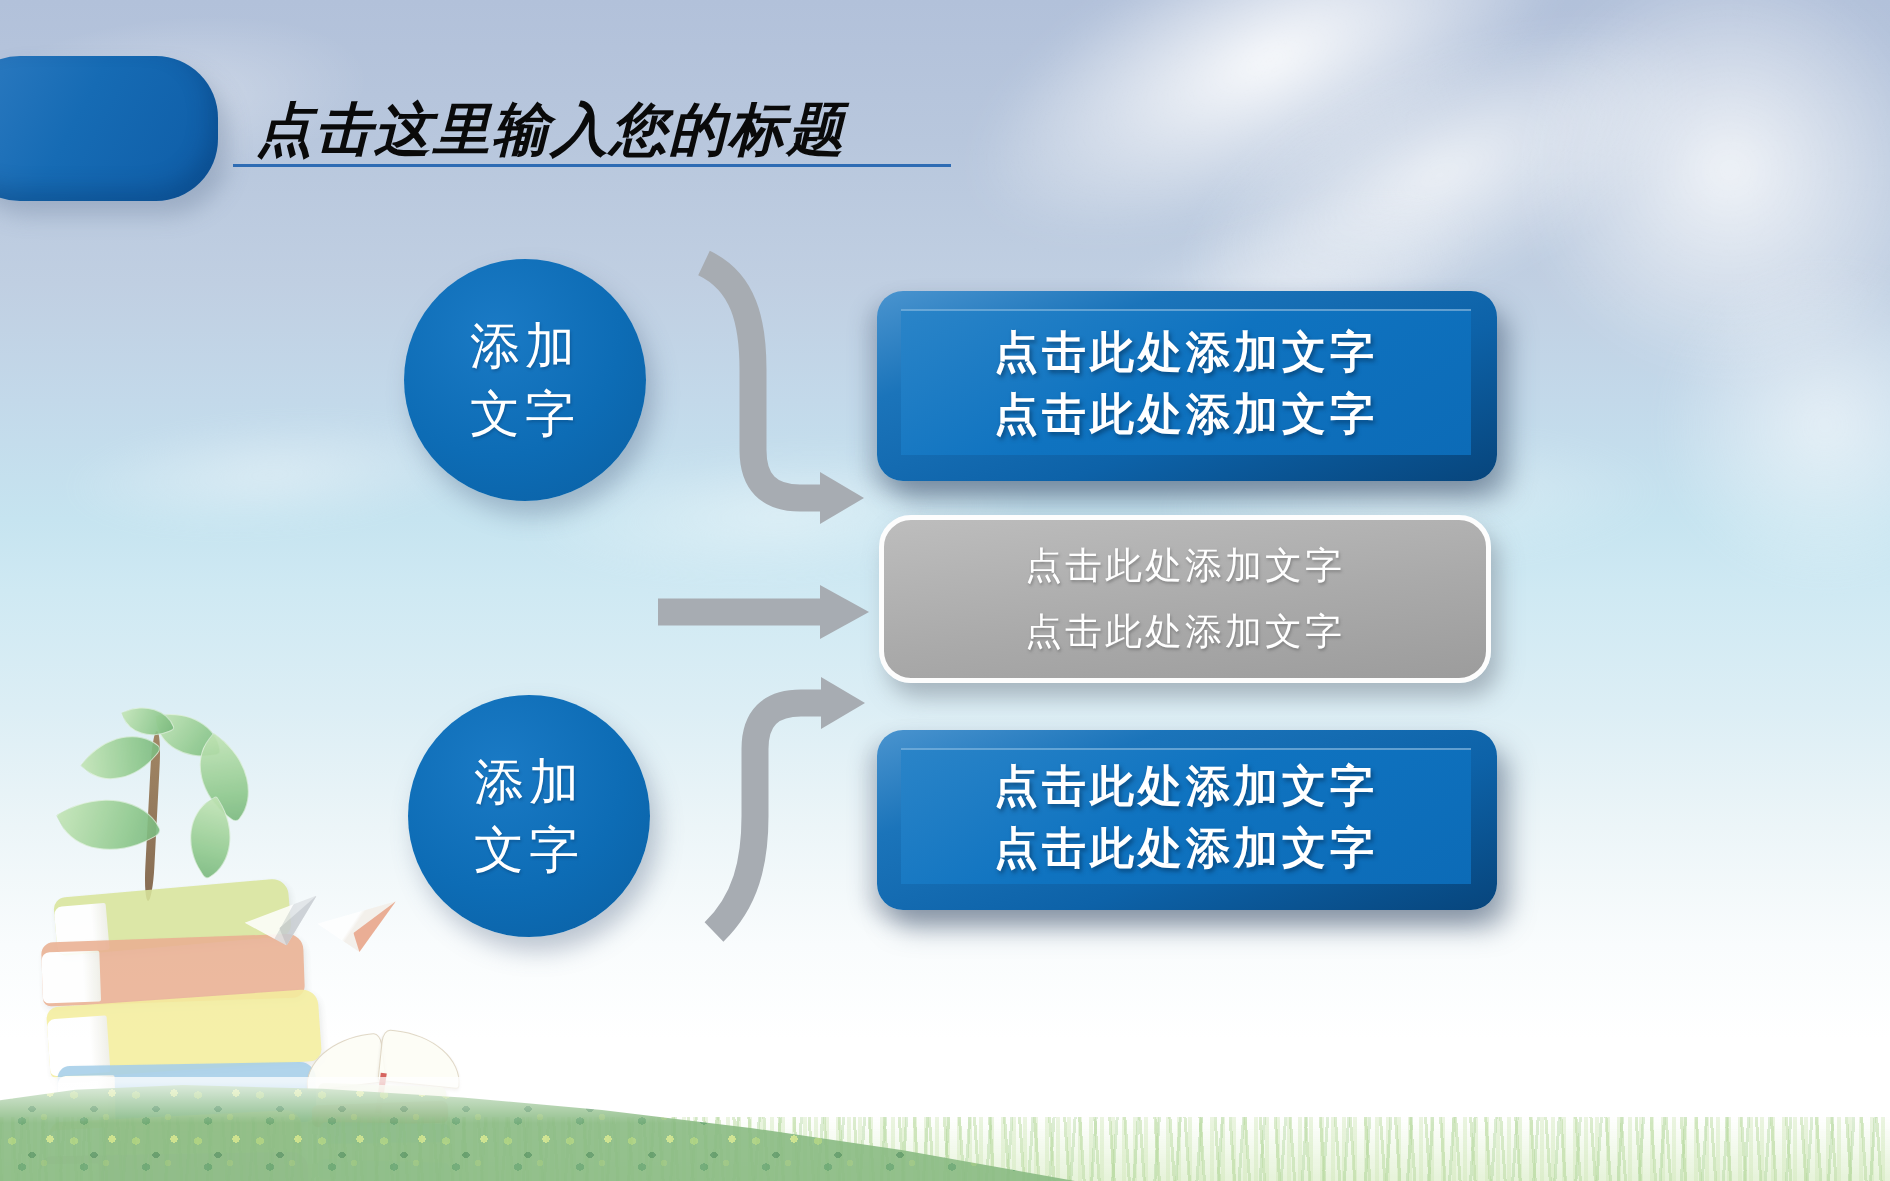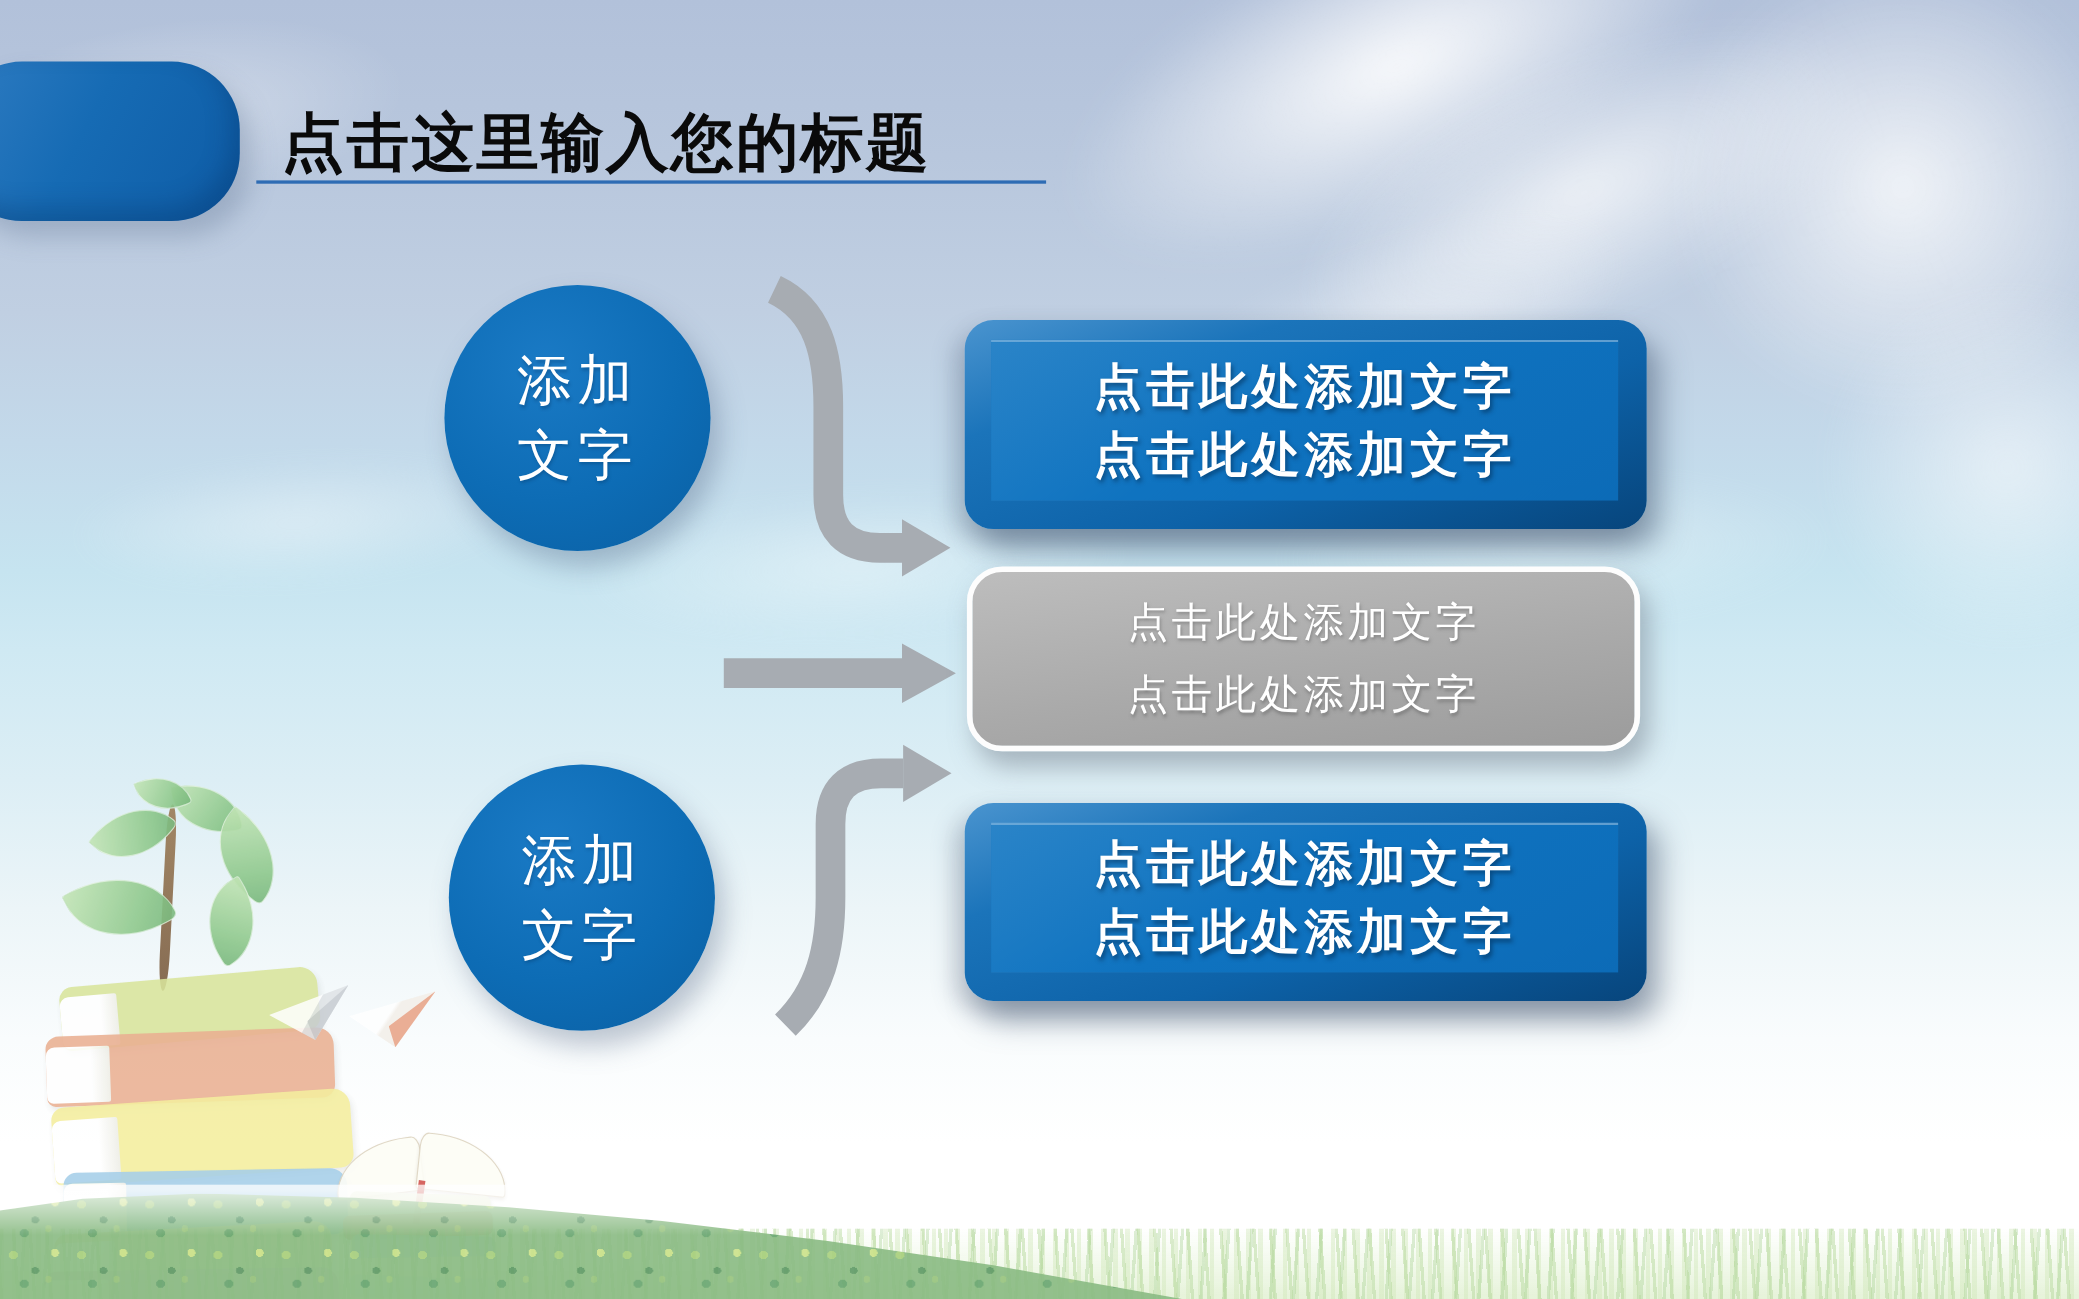--- a/index.html
+++ b/index.html
@@ -23,21 +23,21 @@
     background:linear-gradient(118deg,#2f7cc2 0%,#166bb4 45%,#0e5ca6 100%);
     box-shadow:10px 14px 22px rgba(100,120,150,.35), inset -8px -12px 22px rgba(0,40,85,.28);
   }
   .title-glow{
     left:-60px; top:20px; width:430px; height:170px; border-radius:80px;
     background:radial-gradient(closest-side, rgba(255,255,255,.35), rgba(255,255,255,0));
     transform:rotate(-8deg);
   }
   .title-text{
     left:256px; top:92px; font-size:57px; font-weight:900; color:#0a0a0a;
-    letter-spacing:2px; white-space:nowrap;
+    letter-spacing:2px; white-space:nowrap;font-style:italic;
   }
   .title-underline{ left:233px; top:164px; width:718px; height:3px; }
 
   
   .circle{
     width:242px; height:242px; border-radius:50%;
     background:radial-gradient(circle at 38% 30%, #1a7ac5 0%, #0d6cb5 55%, #0a5fa2 100%);
     box-shadow:8px 14px 24px rgba(75,95,125,.35);
     display:flex; flex-direction:column; align-items:center; justify-content:center;
   }

